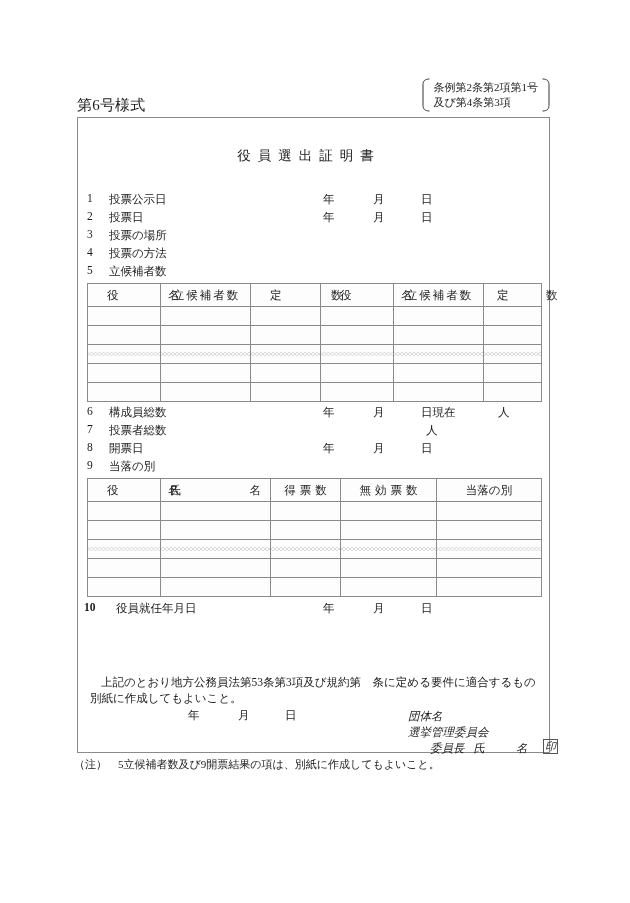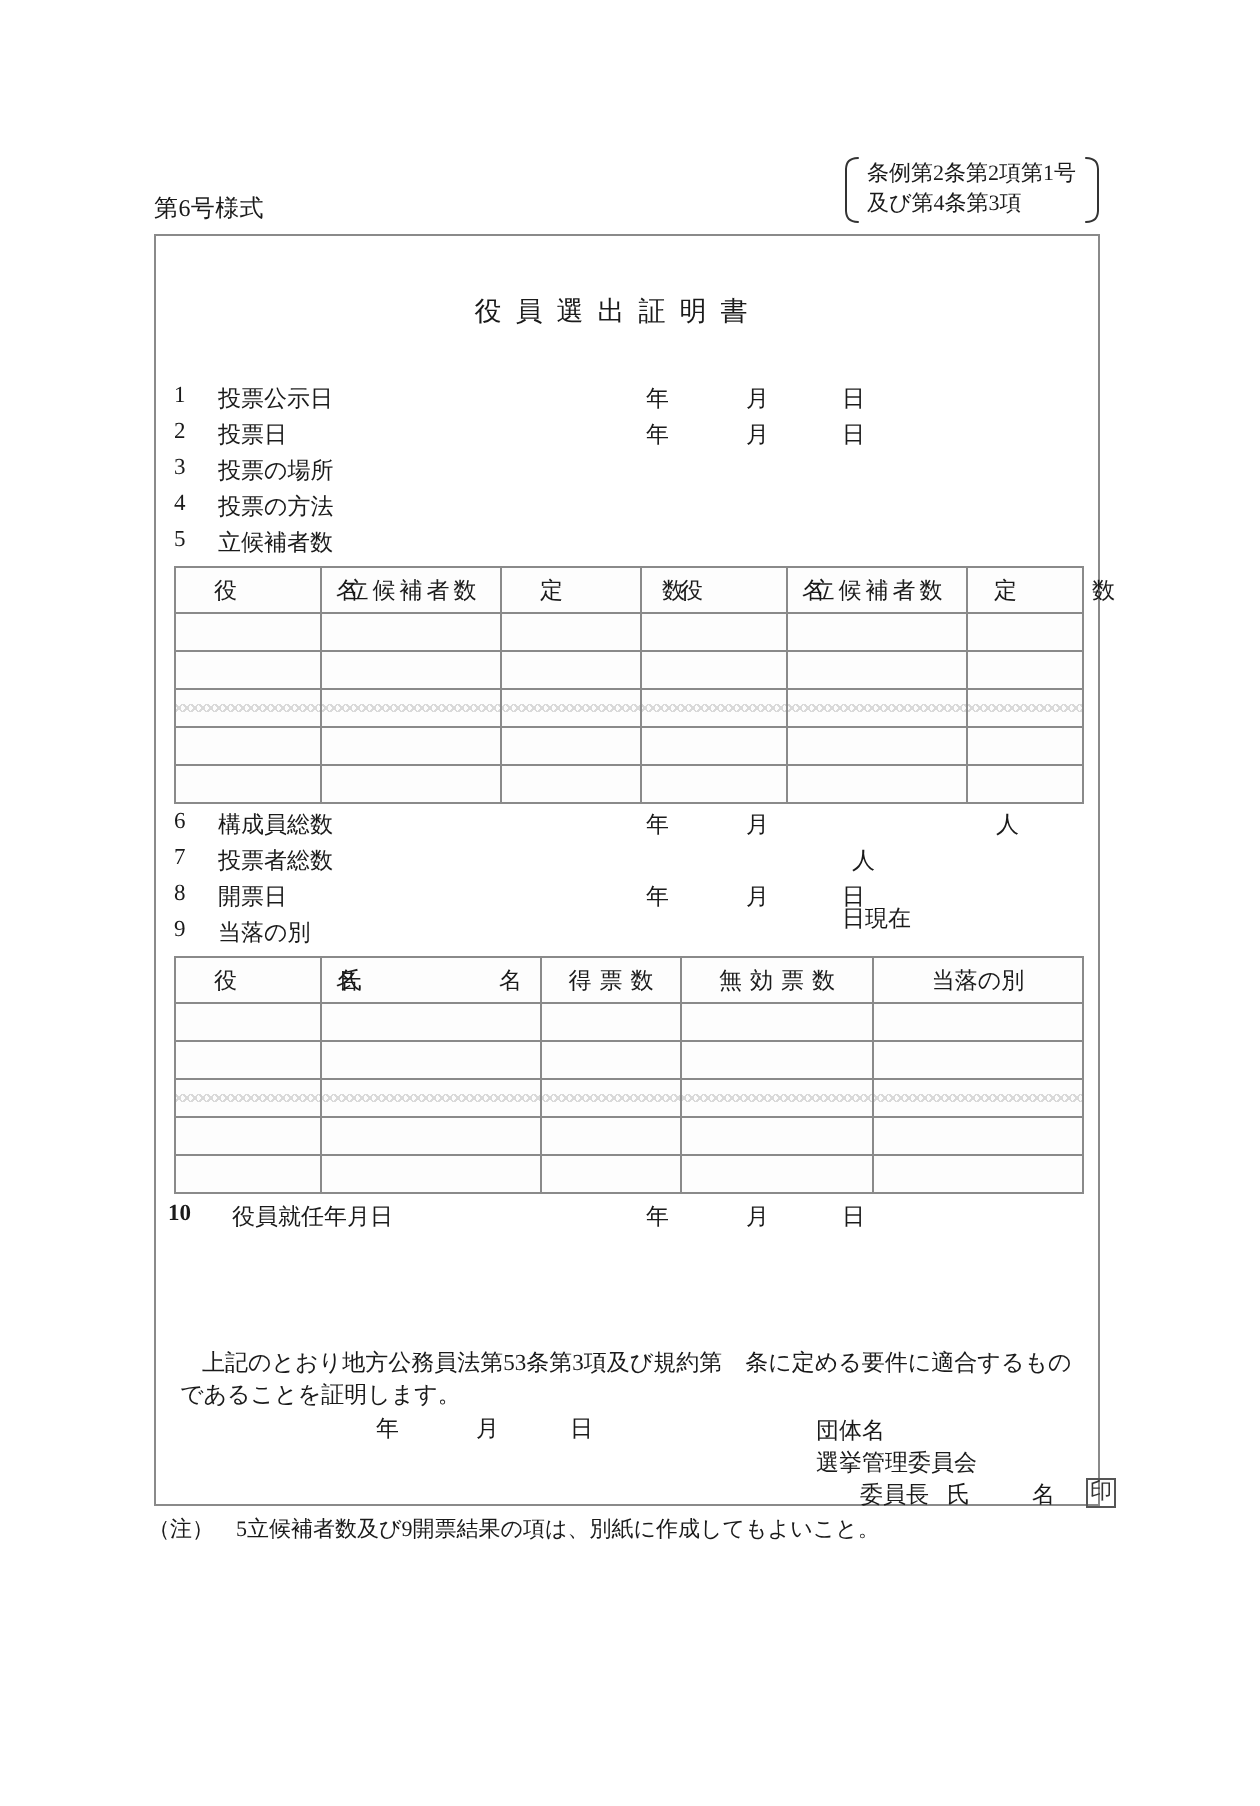--- a/index.html
+++ b/index.html
@@ -22,21 +22,21 @@
     width: 630px;
     height: 903px;
     overflow: hidden;
   }
 
   
   .form-no {
     position: absolute;
     left: 77px;
     top: 96px;
-    font-size: 12px;
+    font-size: 15px;
     letter-spacing: 0.2px;
     white-space: nowrap;
   }
 
   .legal-ref {
     position: absolute;
     right: 79px;
     top: 78px;
     display: flex;
     align-items: stretch;
@@ -98,21 +98,21 @@
   .lbl {
     position: absolute;
     left: 31px;
   }
   .lbl.wide { left: 38px; }
 
   
   .dt-y { position: absolute; left: 245px; }
   .dt-m { position: absolute; left: 295px; }
   .dt-d { position: absolute; left: 343px; }
-  .dt-d-now { position: absolute; left: 343px; margin-top: 47px; }
+  .dt-d-now { position: absolute; left: 343px; }
   .unit-n6 { position: absolute; left: 420px; }
   .unit-n7 { position: absolute; left: 348px; }
 
   
   .tbl {
     position: absolute;
     border-collapse: collapse;
     table-layout: fixed;
     font-size: 11.5px;
   }
@@ -450,27 +450,27 @@
     <div class="line" style="top:483px;">
       <span class="num wide">10</span>
       <span class="lbl wide">役員就任年月日</span>
       <span class="dt-y">年</span>
       <span class="dt-m">月</span>
       <span class="dt-d">日</span>
     </div>
 
     <div class="cert" style="top:556px;">
       <p class="p1">上記のとおり地方公務員法第53条第3項及び規約第　条に定める要件に適合するもの</p>
-      <p>であることを証明します。</p>
+      <p>別紙に作成してもよいこと。</p>
       <p class="dateline">
         <span class="cy">年</span><span class="cm">月</span><span>日</span>
       </p>
     </div>
 
-    <div class="sig" style="top:590px;">
+    <div class="sig" style="top:590px;font-style:italic;">
       <div class="l1">団体名</div>
       <div class="l2">選挙管理委員会</div>
       <div class="l3">
         <span>委員長</span><span class="shi">氏</span>
         <span class="mei">名</span>
         <span class="seal">印</span>
       </div>
     </div>
 
   </div>

